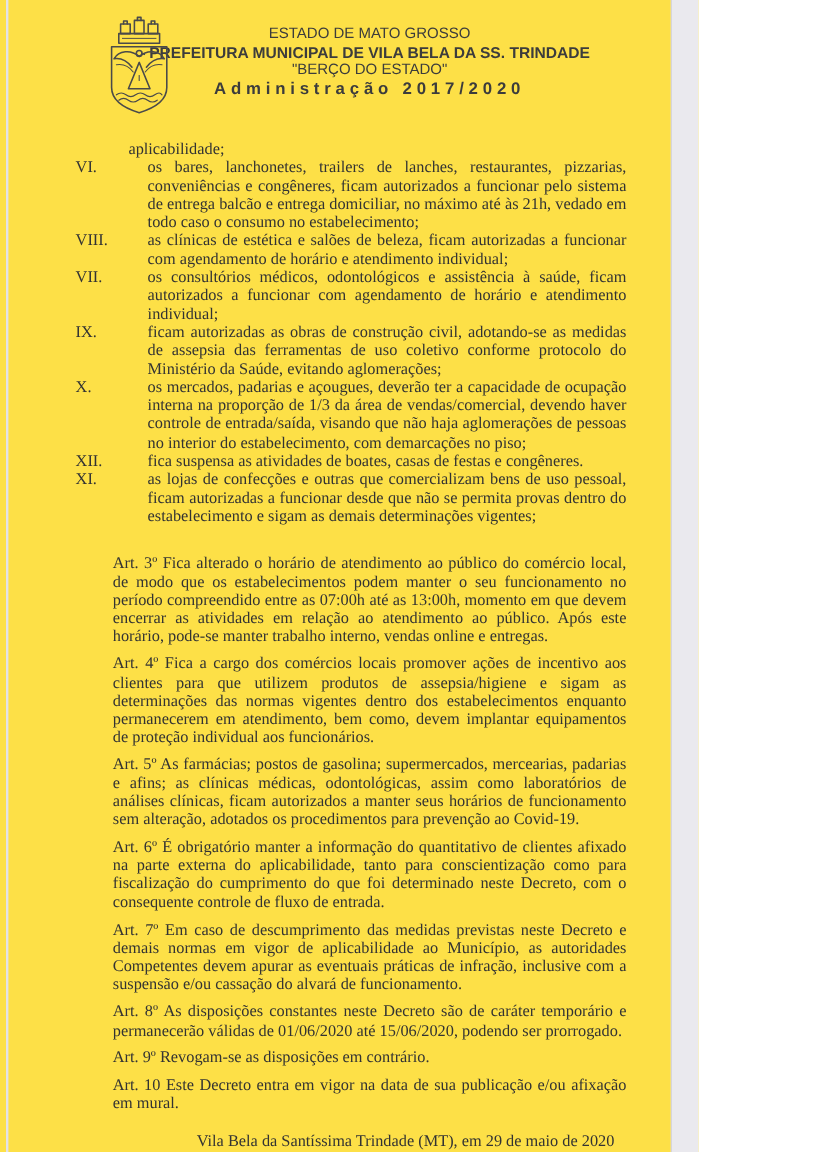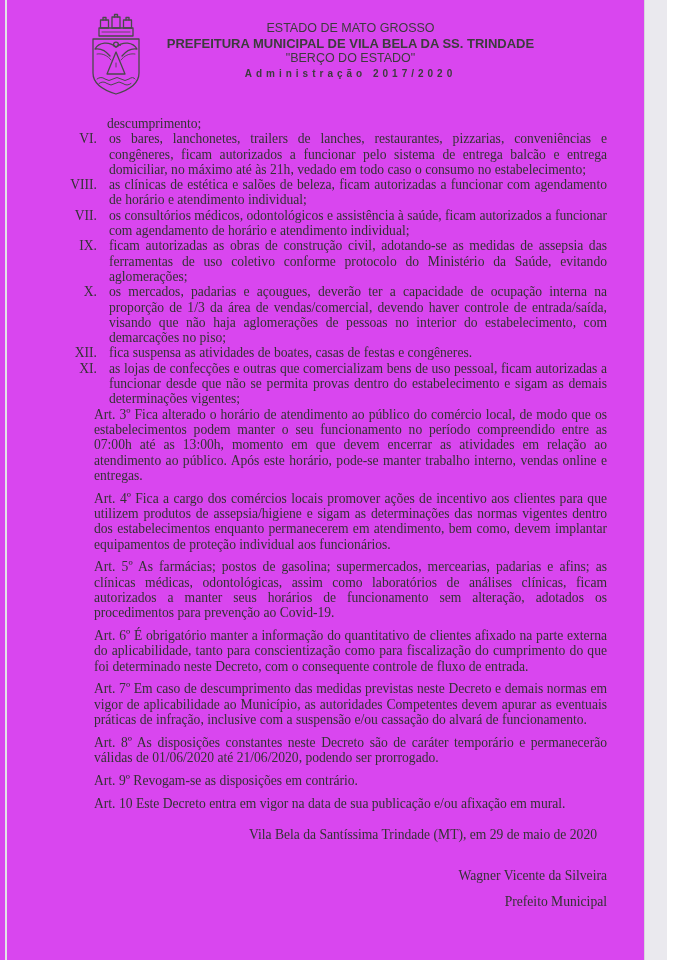--- a/index.html
+++ b/index.html
@@ -1,45 +1,45 @@
 <!DOCTYPE html>
 <html><head>
 <meta charset="utf-8">
 <style>
   html,body { margin:0; padding:0; }
   body { width:678px; height:960px; background:#fff; overflow:hidden; }
   .page {
-    position:relative; width:667px; height:960px; background:#d946ef;
+    position:relative; width:582px; height:960px; background:#fde047;
     font-family:"Liberation Serif","DejaVu Serif",serif; color:#333;
   }
   .edge-left  { position:absolute; left:5px; top:0; width:2px; height:960px; background:#e3e2e8; }
   .edge-right { position:absolute; right:0; top:0; width:22px; height:960px;
                 background:#eae9ee; border-left:1px solid #d6d5db; }
 
   .header { position:relative; padding-top:21px; }
   .logo { position:absolute; left:85px; top:11px; width:62px; height:88px; }
   .header-text {
     margin-left:94px; margin-right:60px; text-align:center;
     font-family:"Liberation Sans","DejaVu Sans",sans-serif; color:#3c3c3c;
   }
   .h-line1 { font-size:12.5px; line-height:15px; }
   .h-line2 { font-size:13px;   line-height:15px; font-weight:bold; }
   .h-line3 { font-size:12.5px; line-height:15px; }
-  .h-line4 { font-size:10px; line-height:15px; font-weight:bold; letter-spacing:4px; }
+  .h-line4 { font-size:14px; line-height:15px; font-weight:bold; letter-spacing:4px; }
 
   .content {
     margin:35px 60px 0 94px;
     font-size:13.6px; line-height:15.3px; text-align:justify; color:#333;
   }
   .fragment { margin-left:13px; }
   .list-item { display:flex; }
-  .list-item .num { flex:0 0 34px; margin-left:-31px; text-align:right; white-space:nowrap; }
-  .list-item .txt { flex:1; margin-left:12px; text-align:justify; }
+  .list-item .num { flex:0 0 34px; margin-left:-31px; text-align:left; white-space:nowrap; }
+  .list-item .txt { flex:1; margin-left:26px; text-align:justify; }
   .article { margin-top:7.5px; }
-  .article:first-of-type { margin-top:0; }
+  .article:first-of-type { margin-top:24px; }
   .date-line { margin-top:8px; text-align:right; padding-right:10px; }
   .signature { margin-top:26px; text-align:right; }
   .signature .sig-name  { line-height:15px; }
   .signature .sig-title { line-height:15px; margin-top:11px; }
 </style>
 </head>
 <body>
 
 <div class="page">
   <div class="edge-left"></div>
@@ -75,21 +75,21 @@
     </svg>
     <div class="header-text">
       <div class="h-line1">ESTADO DE MATO GROSSO</div>
       <div class="h-line2">PREFEITURA MUNICIPAL DE VILA BELA DA SS. TRINDADE</div>
       <div class="h-line3">"BERÇO DO ESTADO"</div>
       <div class="h-line4">Administração 2017/2020</div>
     </div>
   </div>
 
   <div class="content">
-    <div class="fragment">descumprimento;</div>
+    <div class="fragment">aplicabilidade;</div>
 
     <div class="list-item">
       <span class="num">VI.</span>
       <span class="txt">os bares, lanchonetes, trailers de lanches, restaurantes, pizzarias, conveniências e congêneres, ficam autorizados a funcionar pelo sistema de entrega balcão e entrega domiciliar, no máximo até às 21h, vedado em todo caso o consumo no estabelecimento;</span>
     </div>
     <div class="list-item">
       <span class="num">VIII.</span>
       <span class="txt">as clínicas de estética e salões de beleza, ficam autorizadas a funcionar com agendamento de horário e atendimento individual;</span>
     </div>
     <div class="list-item">
@@ -111,21 +111,21 @@
     <div class="list-item">
       <span class="num">XI.</span>
       <span class="txt">as lojas de confecções e outras que comercializam bens de uso pessoal, ficam autorizadas a funcionar desde que não se permita provas dentro do estabelecimento e sigam as demais determinações vigentes;</span>
     </div>
 
     <p class="article" style="margin-bottom: 0px;">Art. 3º Fica alterado o horário de atendimento ao público do comércio local, de modo que os estabelecimentos podem manter o seu funcionamento no período compreendido entre as 07:00h até as 13:00h, momento em que devem encerrar as atividades em relação ao atendimento ao público. Após este horário, pode-se manter trabalho interno, vendas online e entregas.</p>
     <p class="article" style="margin-bottom: 0px;">Art. 4º Fica a cargo dos comércios locais promover ações de incentivo aos clientes para que utilizem produtos de assepsia/higiene e sigam as determinações das normas vigentes dentro dos estabelecimentos enquanto permanecerem em atendimento, bem como, devem implantar equipamentos de proteção individual aos funcionários.</p>
     <p class="article" style="margin-bottom: 0px;">Art. 5º As farmácias; postos de gasolina; supermercados, mercearias, padarias e afins; as clínicas médicas, odontológicas, assim como laboratórios de análises clínicas, ficam autorizados a manter seus horários de funcionamento sem alteração, adotados os procedimentos para prevenção ao Covid-19.</p>
     <p class="article" style="margin-bottom: 0px;">Art. 6º É obrigatório manter a informação do quantitativo de clientes afixado na parte externa do aplicabilidade, tanto para conscientização como para fiscalização do cumprimento do que foi determinado neste Decreto, com o consequente controle de fluxo de entrada.</p>
     <p class="article" style="margin-bottom: 0px;">Art. 7º Em caso de descumprimento das medidas previstas neste Decreto e demais normas em vigor de aplicabilidade ao Município, as autoridades Competentes devem apurar as eventuais práticas de infração, inclusive com a suspensão e/ou cassação do alvará de funcionamento.</p>
-    <p class="article" style="margin-bottom: 0px;">Art. 8º As disposições constantes neste Decreto são de caráter temporário e permanecerão válidas de 01/06/2020 até 21/06/2020, podendo ser prorrogado.</p>
+    <p class="article" style="margin-bottom: 0px;">Art. 8º As disposições constantes neste Decreto são de caráter temporário e permanecerão válidas de 01/06/2020 até 15/06/2020, podendo ser prorrogado.</p>
     <p class="article" style="margin-bottom: 4px;">Art. 9º Revogam-se as disposições em contrário.</p>
     <p class="article" style="margin-bottom: 16px;">Art. 10 Este Decreto entra em vigor na data de sua publicação e/ou afixação em mural.</p>
 
     <div class="date-line">Vila Bela da Santíssima Trindade (MT), em 29 de maio de 2020</div>
 
     <div class="signature">
       <div class="sig-name">Wagner Vicente da Silveira</div>
       <div class="sig-title">Prefeito Municipal</div>
     </div>
   </div>

